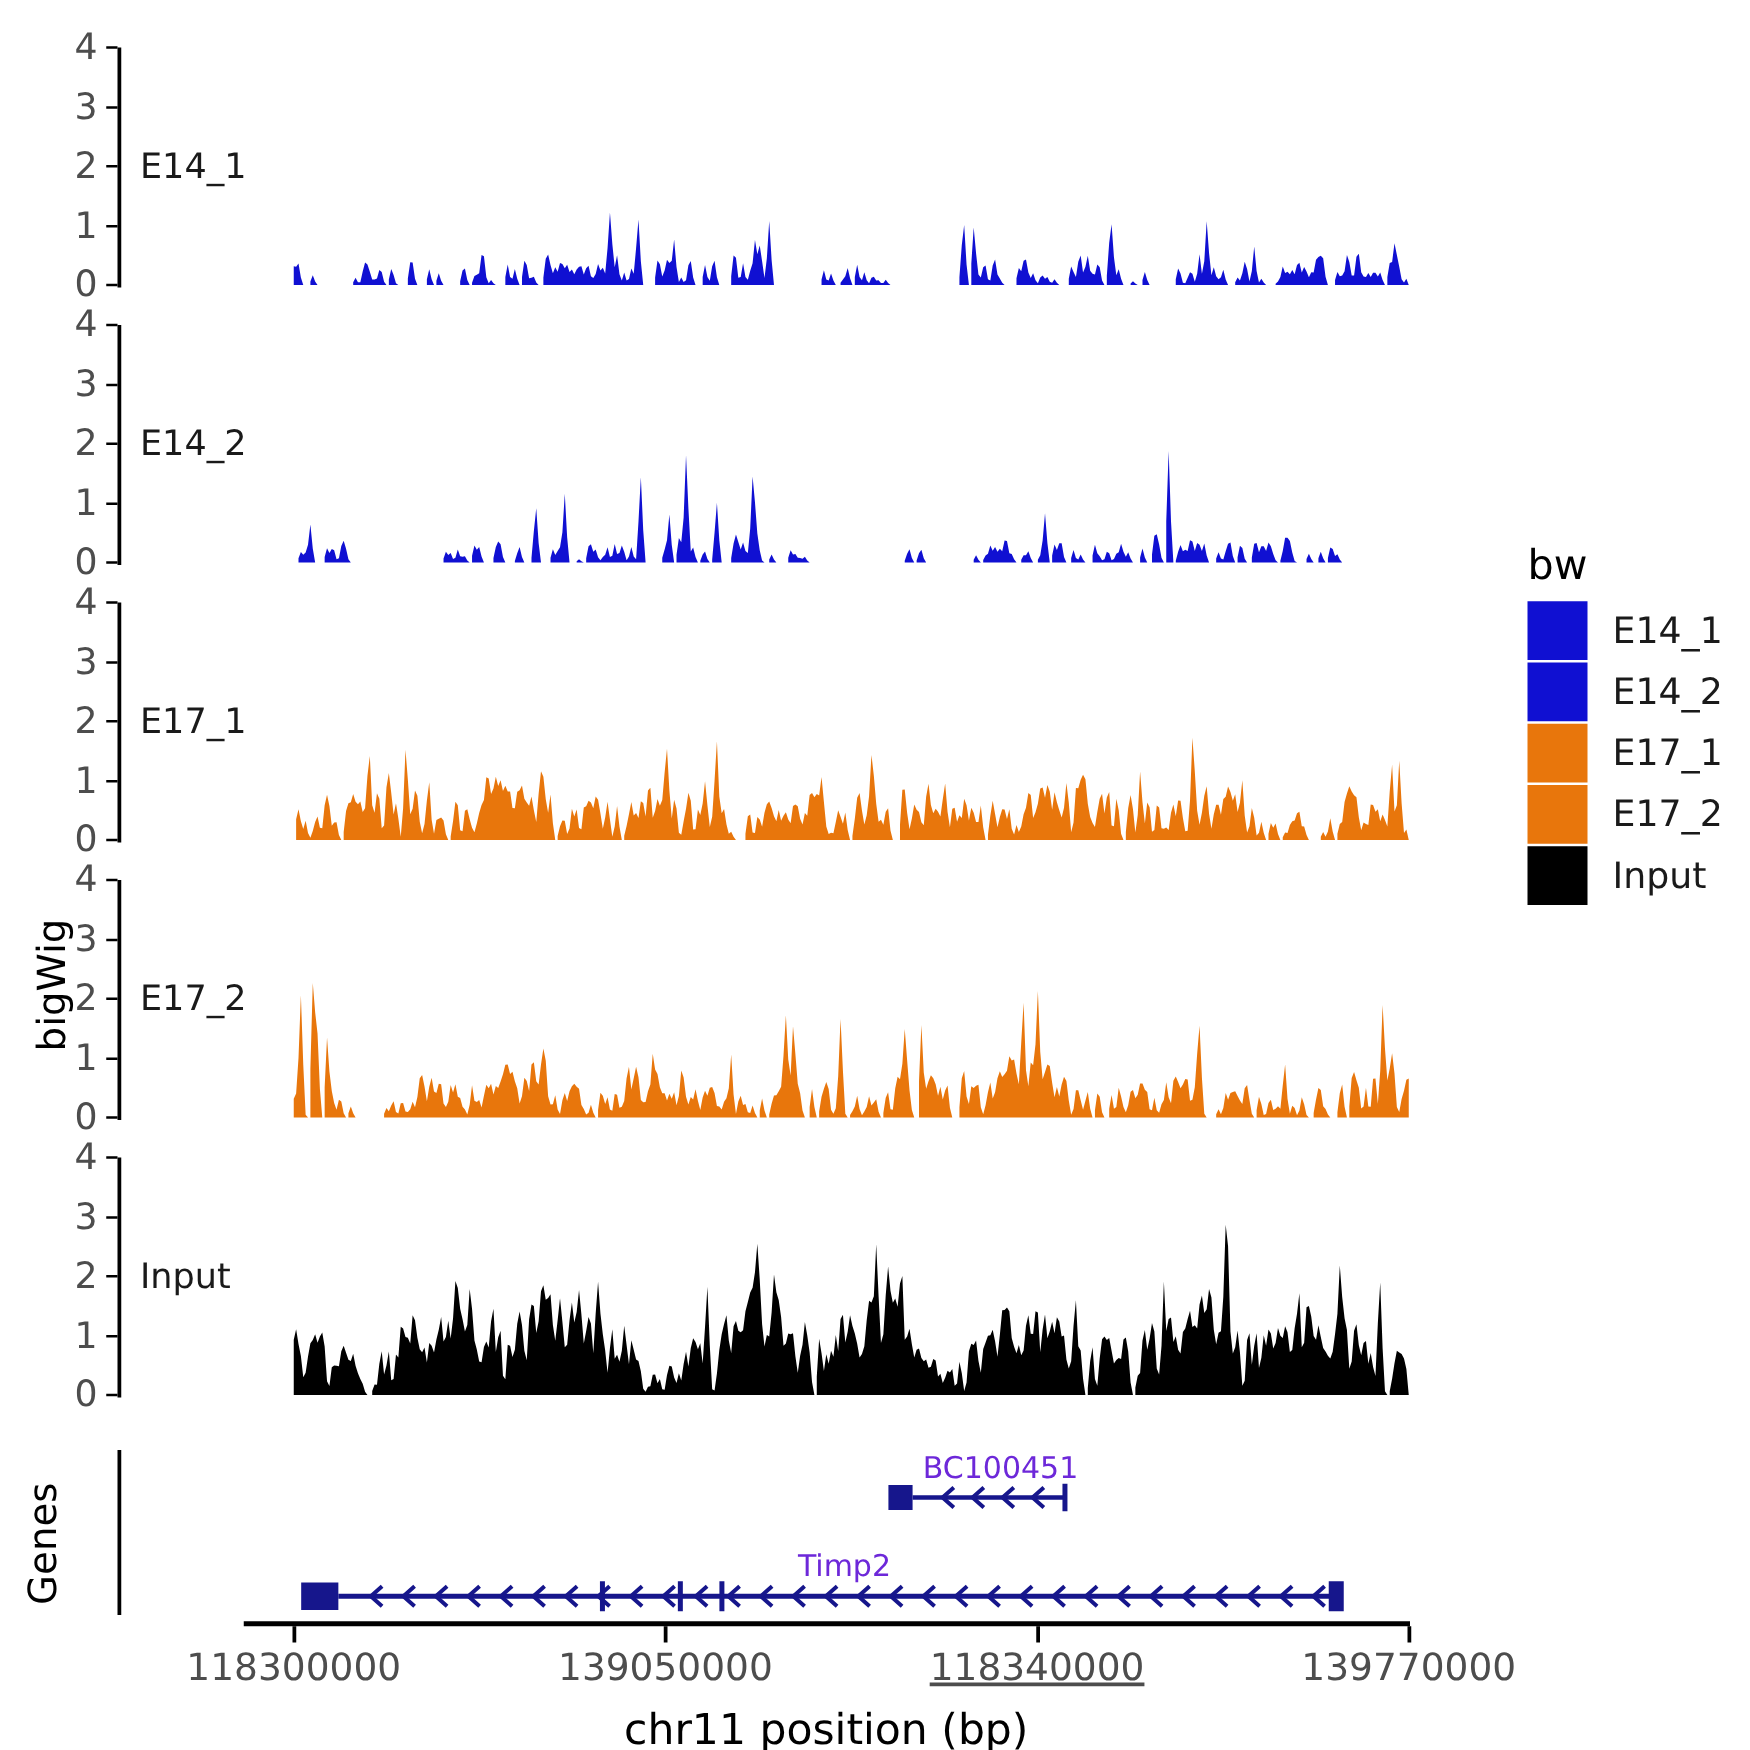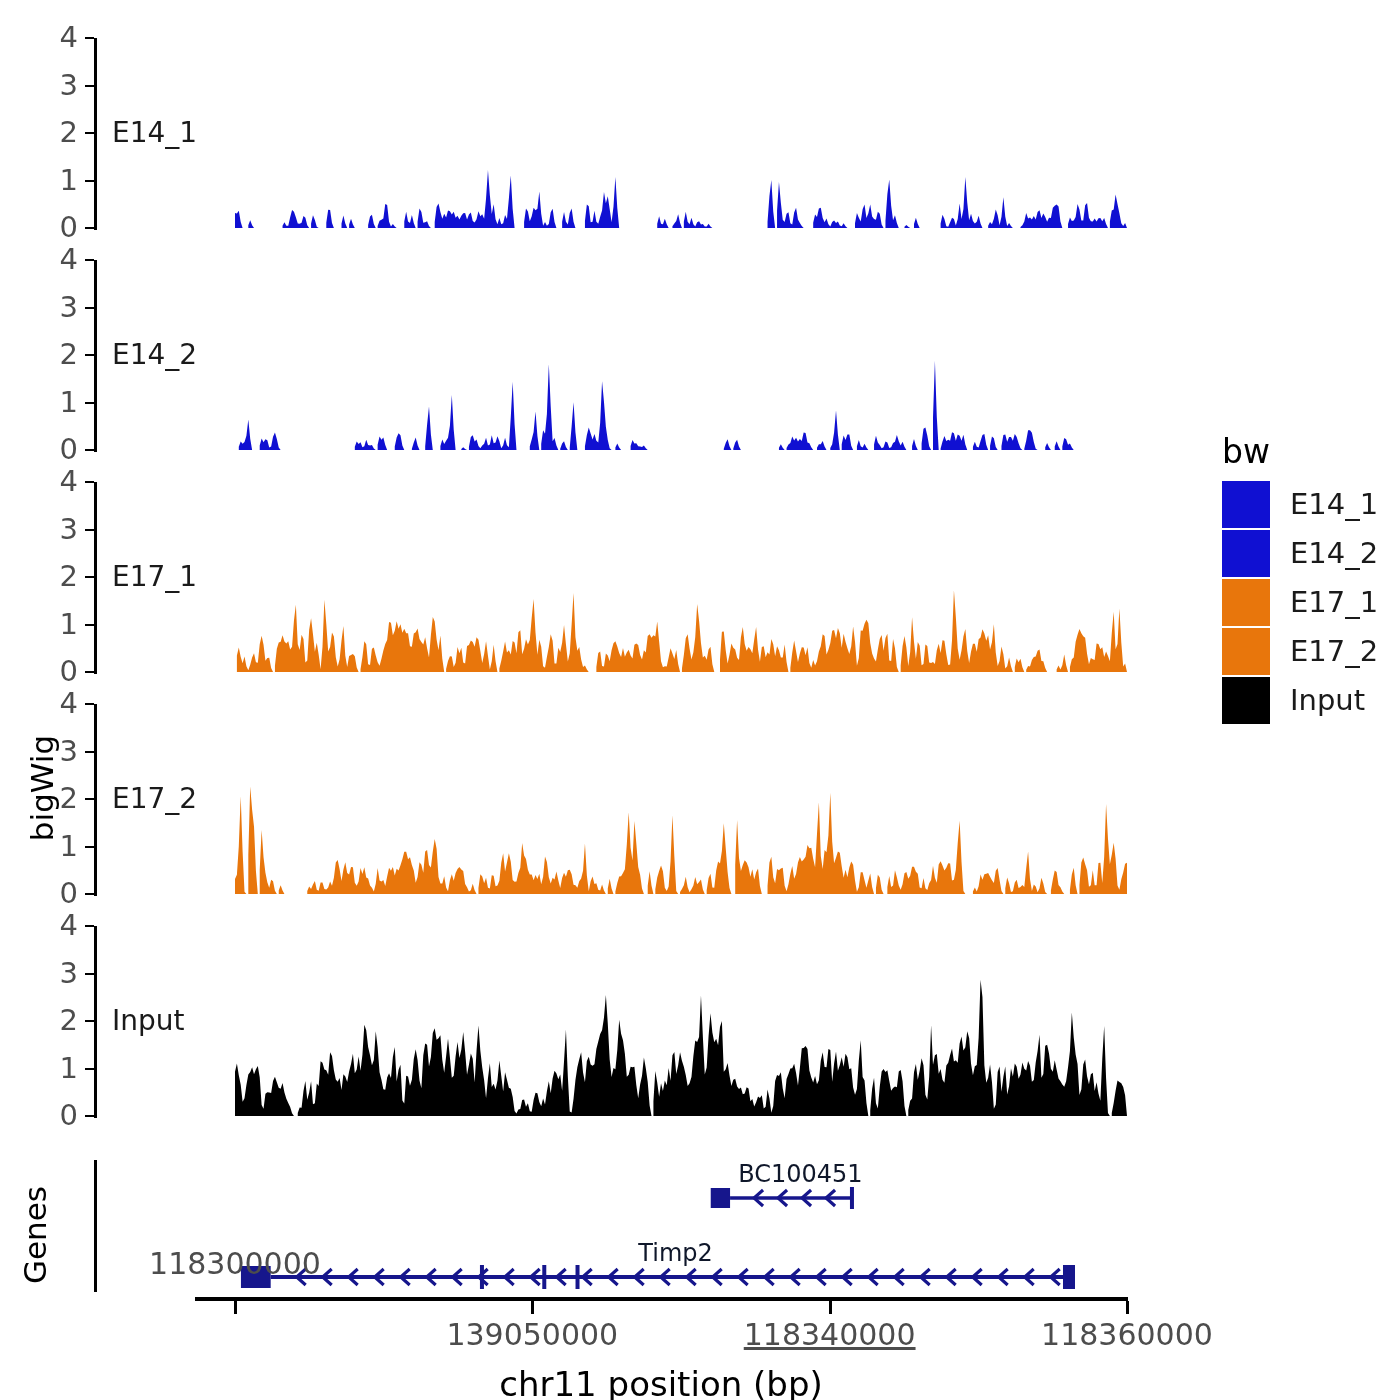--- a/index.html
+++ b/index.html
@@ -52,21 +52,21 @@
     white-space:nowrap;
   }
   .wave{position:absolute;left:0;top:0;}
 
   
   .gene-axis{
     position:absolute;left:94px;width:3px;background:#000;
   }
   .genelabel{
     position:absolute;
-    font-size:24px;color:#0f172a;
+    font-size:24px;color:#6d28d9;
     white-space:nowrap;
     font-family:"DejaVu Sans","Liberation Sans",sans-serif;
   }
 
   
   .xaxis-line{
     position:absolute;height:4px;background:#000;
   }
   .xtick{position:absolute;width:3px;height:13px;background:#000;}
   .xticklab{
@@ -240,27 +240,27 @@
           <path d="M1059.68,1269 L1050.68,1277 L1059.68,1285" fill="none" stroke="#16168c" stroke-width="3.2"></path>
         </g>
       </svg>
       <div class="genelabel" style="left: 738.213px; top: 1160px;">BC100451</div>
       <div class="genelabel" style="left: 638.337px; top: 1239px;">Timp2</div>
     </div>
 
   <div id="xaxis-host">
       <div class="xaxis-line" style="left: 195px; top: 1297px; width: 933px;"></div>
       <div class="xtick" style="left: 234px; top: 1301px;"></div>
-      <div class="xticklab" style="left: 105px; top: 1246px;">118300000</div>
+      <div class="xticklab" style="left: 105px; top: 1317px;">118300000</div>
       <div class="xtick" style="left: 531.333px; top: 1301px;"></div>
       <div class="xticklab" style="left: 402.333px; top: 1317px;">139050000</div>
       <div class="xtick" style="left: 828.667px; top: 1301px;"></div>
       <div class="xticklab" style="left: 699.667px; top: 1317px; text-decoration: underline;">118340000</div>
       <div class="xtick" style="left: 1126px; top: 1301px;"></div>
-      <div class="xticklab" style="left: 997px; top: 1317px;">118360000</div>
+      <div class="xticklab" style="left: 997px; top: 1317px;">139770000</div>
       <div class="xlab" style="left: 331px; top: 1364px; width: 660px;">chr11 position (bp)</div>
     </div>
 
   <div id="legend-host" class="legend">
       <div class="legend-title" style="left: 1222px; top: 432px;">bw</div>
       <div class="legend-row" style="left: 1222px; top: 481px;">
         <div class="legend-swatch" style="background: rgb(16, 16, 210);"></div>
         <div class="legend-text">E14_1</div>
       </div>
       <div class="legend-row" style="left: 1222px; top: 530px;">

